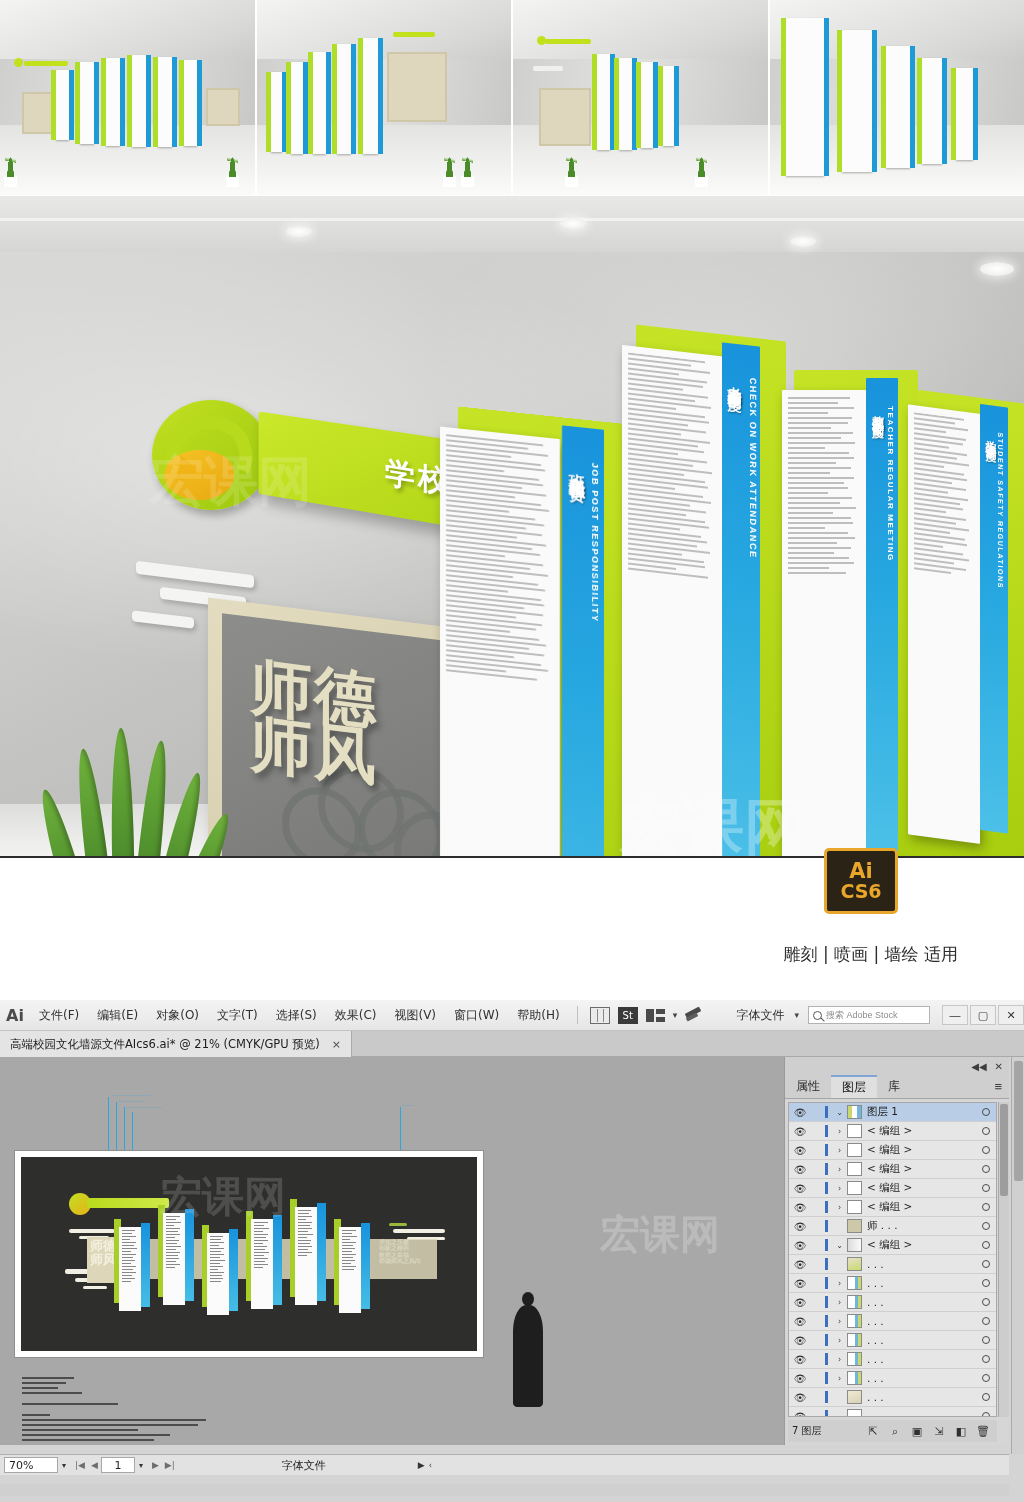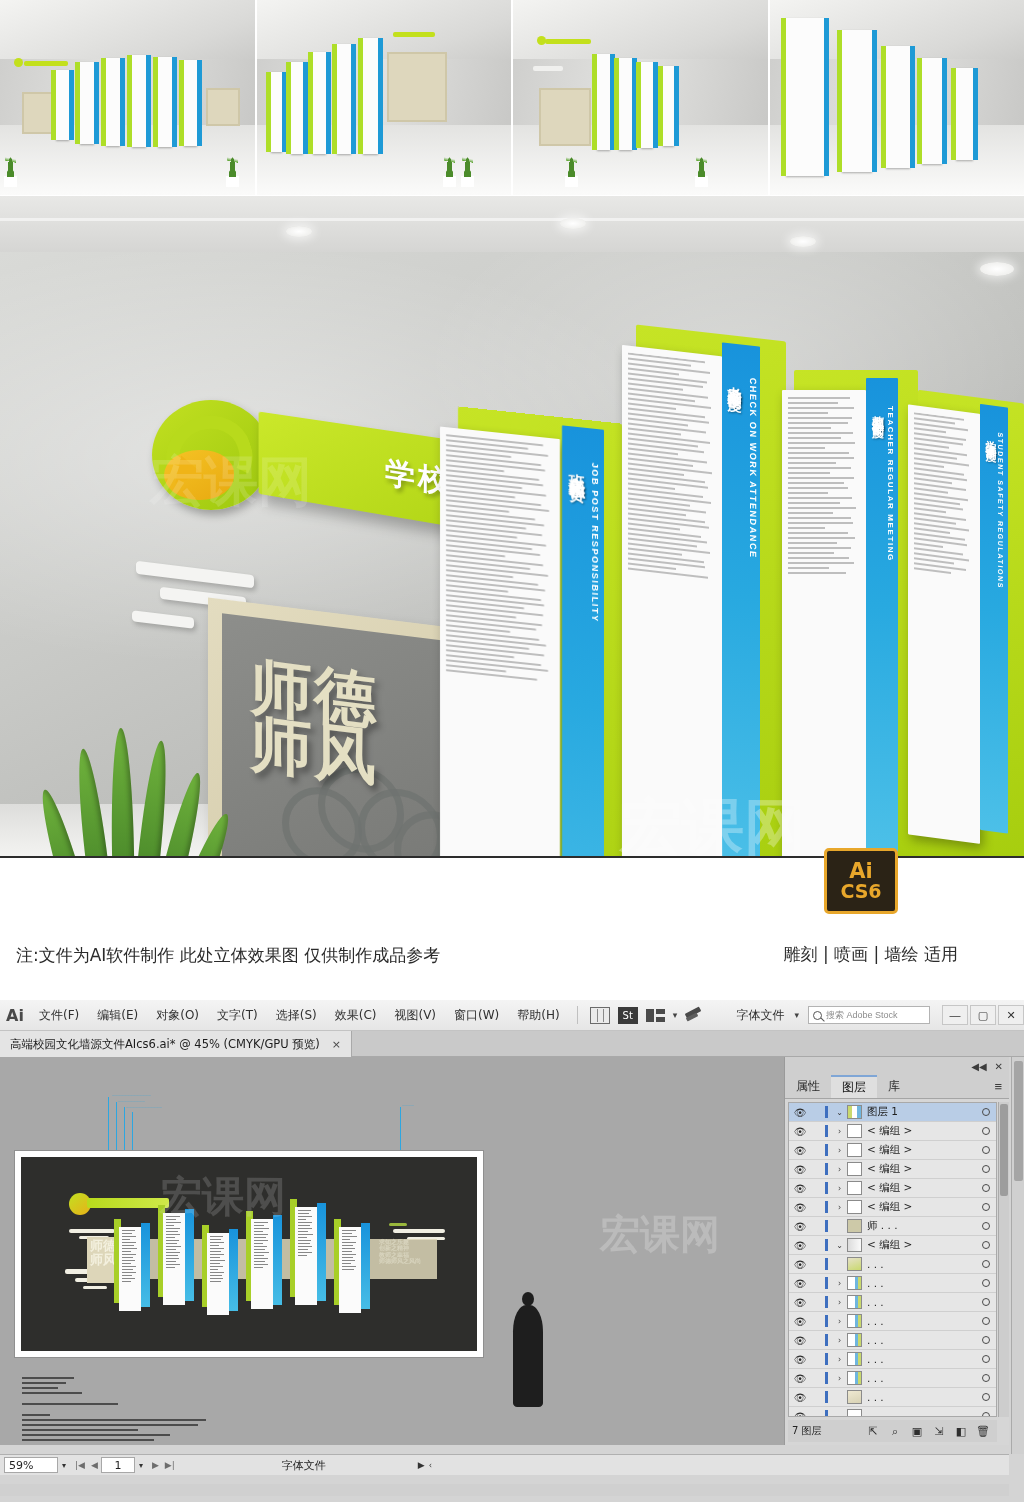--- a/index.html
+++ b/index.html
@@ -621,21 +621,20 @@
       <div class="leaf" style="left:118px;height:206px;transform:rotate(14deg);"></div>
       <div class="leaf" style="left:140px;height:168px;transform:rotate(22deg);"></div>
 
     </div>
 
     <div class="wm" style="left:620px;top:590px;font-size:62px;">宏课网</div>
     <div class="wm" style="left:150px;top:250px;font-size:54px;opacity:.5;">宏课网</div>
   </div>
 
   <div class="caption">
-    <div class="cap-sub">注:文件为AI软件制作 此处立体效果图 仅供制作成品参考</div>
     <div class="cap-right">雕刻 | 喷画 | 墙绘 适用</div>
   </div>
   <div class="ai-badge">
     <span>Ai</span>
     <span class="small">CS6</span>
   </div>
 
   <div class="ai-win">
 
     <div class="menubar">
@@ -670,21 +669,21 @@
       </div>
       <div class="wbtns">
         <div class="wbtn">—</div>
         <div class="wbtn">▢</div>
         <div class="wbtn">✕</div>
       </div>
     </div>
 
     <div class="tabbar">
       <div class="doc-tab">
-        <span>高端校园文化墙源文件AIcs6.ai* @ 45% (CMYK/GPU 预览)</span>
+        <span>高端校园文化墙源文件AIcs6.ai* @ 21% (CMYK/GPU 预览)</span>
         <span class="tab-x">×</span>
       </div>
     </div>
 
     <div class="canvas">
 
       <div class="guide" style="left:108px;top:40px;width:1px;height:92px;"></div>
       <div class="guide" style="left:116px;top:45px;width:1px;height:88px;"></div>
       <div class="guide" style="left:124px;top:50px;width:1px;height:84px;"></div>
       <div class="guide" style="left:132px;top:55px;width:1px;height:80px;"></div>
@@ -1062,21 +1061,21 @@
         <span class="pf-icon">🗑</span>
       </div>
     </div>
 
     <div class="vbar">
         <div class="vt"></div>
       </div>
 
     <div class="statusbar">
       <div class="zoom-sel">
-        <span>59%</span>
+        <span>70%</span>
       </div>
       <span class="sb-caret">▾</span>
       <span class="sb-nav">|◀</span>
       <span class="sb-nav">◀</span>
       <span class="pg-field">1</span>
       <span class="sb-caret">▾</span>
       <span class="sb-nav">▶</span>
       <span class="sb-nav">▶|</span>
       <span class="sb-status">字体文件</span>
       <span class="sb-play">▶</span>

